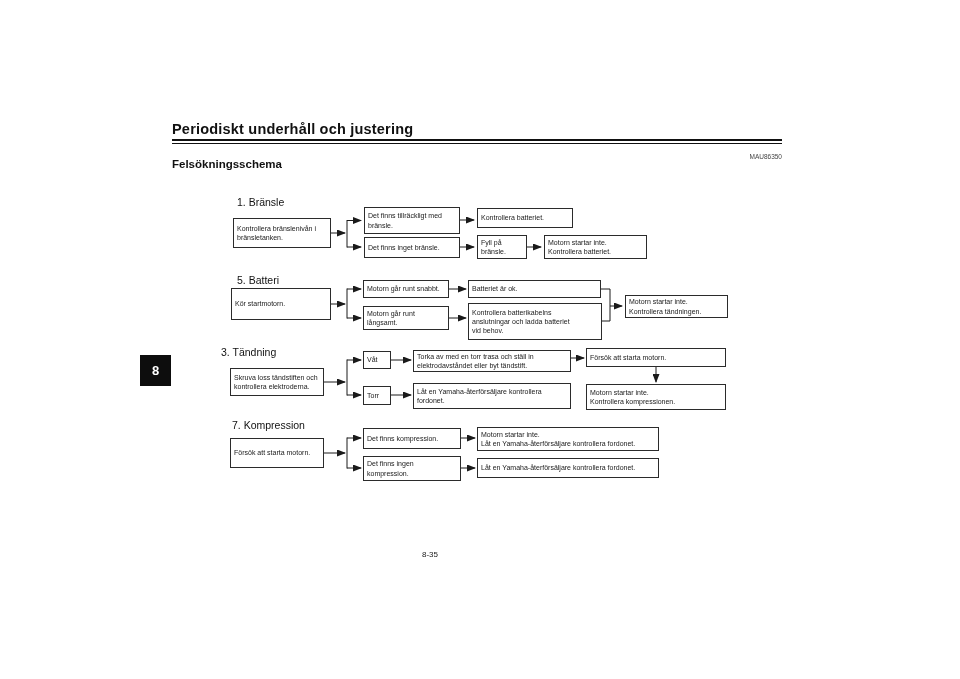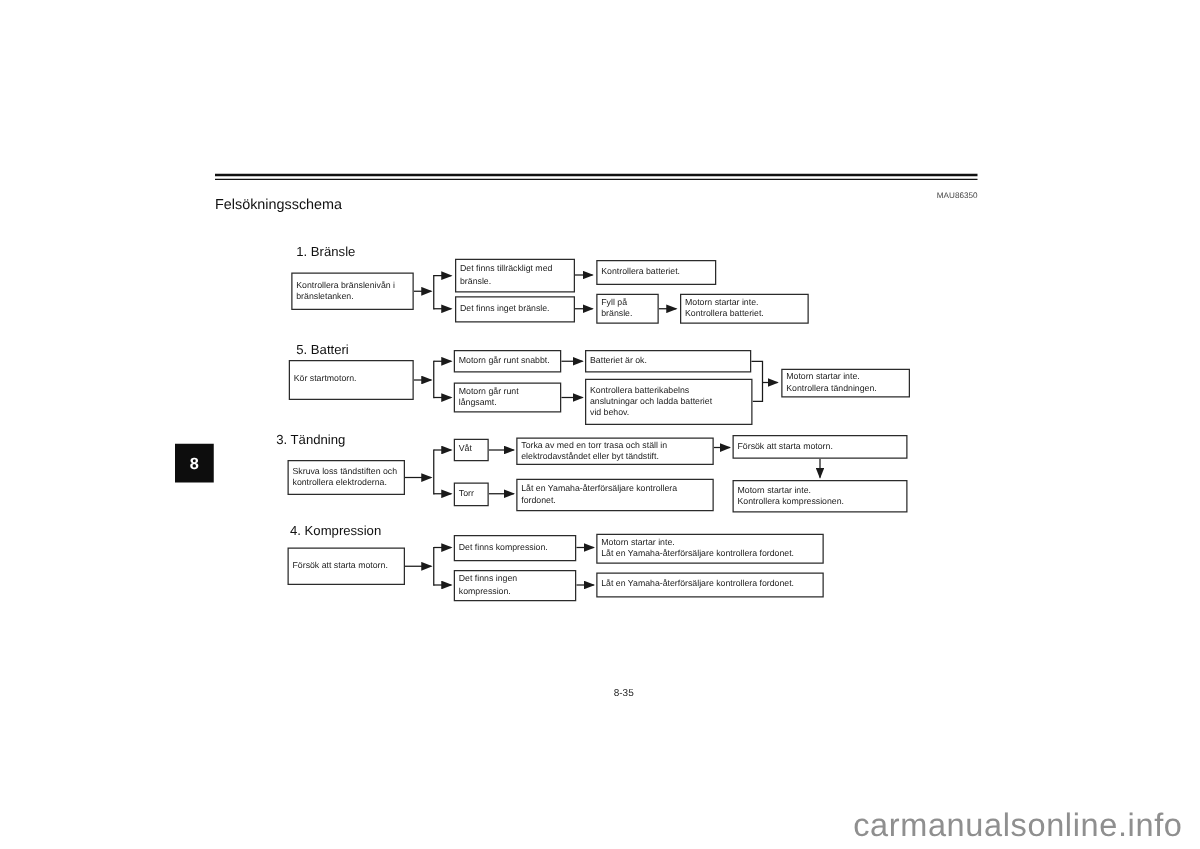--- a/index.html
+++ b/index.html
@@ -7,43 +7,44 @@
     position:relative;width:960px;height:679px;background:#ffffff;overflow:hidden;
     font-family:"Liberation Sans","DejaVu Sans",sans-serif;color:#1a1a1a;
   }
   .hdr-title{
     position:absolute;left:172px;top:121px;font-size:14.5px;font-weight:bold;
     letter-spacing:0.2px;color:#111;white-space:nowrap;
   }
   .rule-thick{position:absolute;left:172px;top:139px;width:610px;height:2px;background:#111;}
   .rule-thin{position:absolute;left:172px;top:143px;width:610px;height:1px;background:#111;}
   .doc-code{position:absolute;left:582px;top:153px;width:200px;text-align:right;font-size:6.5px;color:#444;}
-  .page-heading{position:absolute;left:172px;top:158px;font-size:11.5px;font-weight:normal;color:#111;}
+  .page-heading{position:absolute;left:172px;top:158px;font-size:11.5px;font-weight:bold;color:#111;}
   .sec-title{position:absolute;font-size:10.5px;font-weight:normal;color:#111;white-space:nowrap;}
   .fbox{
     position:absolute;box-sizing:border-box;border:1px solid #2b2b2b;background:#fff;
     font-size:7px;line-height:1.3;padding:2px 3px;display:flex;flex-direction:column;
     justify-content:center;white-space:pre-line;color:#1a1a1a;
   }
   .connectors{position:absolute;left:0;top:0;width:960px;height:679px;}
-  .page-number{position:absolute;left:437px;top:550px;width:70px;text-align:right;font-size:8px;color:#222;}
+  .page-number{position:absolute;left:422px;top:550px;width:70px;text-align:left;font-size:8px;color:#222;}
   .chapter-tab{
     position:absolute;left:140px;top:355px;width:31px;height:31px;background:#0d0d0d;
     color:#fff;font-size:13px;font-weight:bold;display:flex;align-items:center;justify-content:center;
   }
   .watermark{
     position:absolute;right:14px;bottom:3px;font-size:26px;color:#8f8f8f;
     letter-spacing:0.5px;white-space:nowrap;
   }
 </style>
 </head>
 <body>
 
 <div class="page">
 
+  <div class="hdr-title">Periodiskt underhåll och justering</div>
   <div class="rule-thick"></div>
   <div class="rule-thin"></div>
   <div class="doc-code">MAU86350</div>
   <div class="page-heading">Felsökningsschema</div>
 
   <svg class="connectors" viewBox="0 0 960 679" xmlns="http://www.w3.org/2000/svg">
     <defs>
       <marker id="ah" markerWidth="9" markerHeight="7" refX="8" refY="3.5" orient="auto" markerUnits="userSpaceOnUse">
         <path d="M0,0 L9,3.5 L0,7 z" fill="#1a1a1a"></path>
       </marker>
@@ -115,26 +116,25 @@
   <div class="fbox" style="left:363px;top:351px;width:28px;height:18px">Våt</div>
   <div class="fbox" style="left:413px;top:350px;width:158px;height:22px">Torka av med en torr trasa och ställ in
 elektrodavståndet eller byt tändstift.</div>
   <div class="fbox" style="left:586px;top:348px;width:140px;height:19px">Försök att starta motorn.</div>
   <div class="fbox" style="left:586px;top:384px;width:140px;height:26px">Motorn startar inte.
 Kontrollera kompressionen.</div>
   <div class="fbox" style="left:363px;top:386px;width:28px;height:19px">Torr</div>
   <div class="fbox" style="left:413px;top:383px;width:158px;height:26px">Låt en Yamaha-återförsäljare kontrollera
 fordonet.</div>
 
-  <div class="sec-title" style="left:232px;top:419px">4. Kompression</div>
+  <div class="sec-title" style="left:232px;top:419px">7. Kompression</div>
   <div class="fbox" style="left:230px;top:438px;width:94px;height:30px">Försök att starta motorn.</div>
   <div class="fbox" style="left:363px;top:428px;width:98px;height:21px">Det finns kompression.</div>
   <div class="fbox" style="left:477px;top:427px;width:182px;height:24px">Motorn startar inte.
 Låt en Yamaha-återförsäljare kontrollera fordonet.</div>
   <div class="fbox" style="left:363px;top:456px;width:98px;height:25px">Det finns ingen
 kompression.</div>
   <div class="fbox" style="left:477px;top:458px;width:182px;height:20px">Låt en Yamaha-återförsäljare kontrollera fordonet.</div>
 
   <div class="chapter-tab">8</div>
   <div class="page-number">8-35</div>
-  <div class="watermark">carmanualsonline.info</div>
 
 </div>
 
 </body></html>

